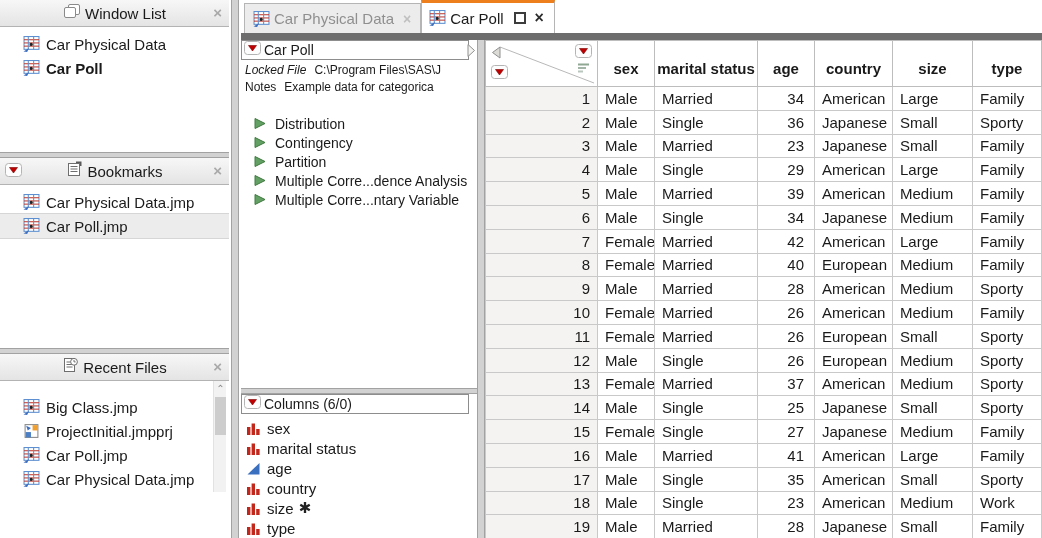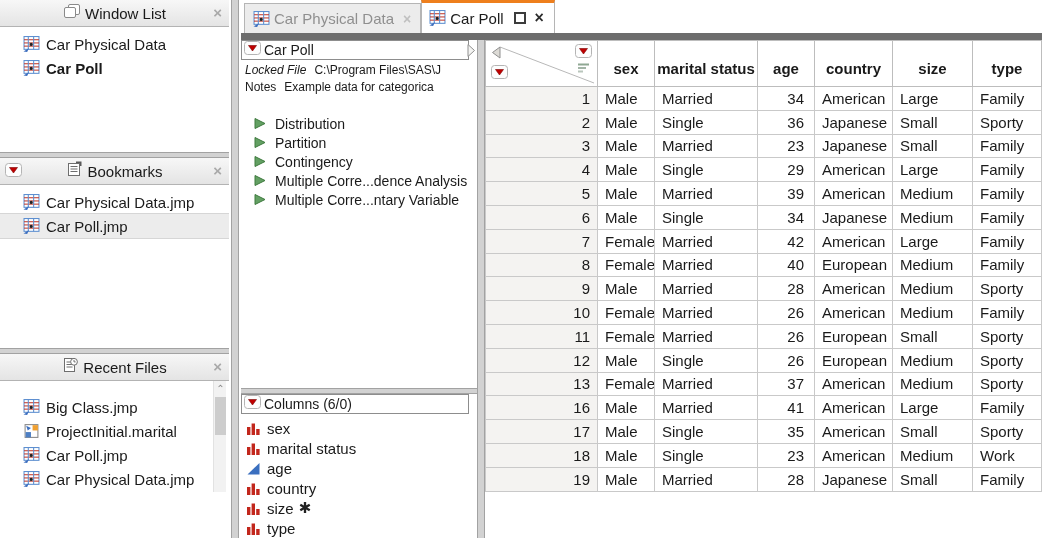--- a/index.html
+++ b/index.html
@@ -212,21 +212,21 @@
             <span>Big Class.jmp</span>
           </div>
 
           <div class="side-item">
             <span class="ico"><svg width="19" height="16" viewBox="0 0 17 15">
                 <rect x="2.5" y="1.5" width="12" height="12" fill="#fff" stroke="#8a8a8a"></rect>
                 <rect x="9.5" y="2" width="5" height="5" fill="#f0a030"></rect>
                 <rect x="3" y="8.5" width="5" height="5" fill="#4d7fc4"></rect>
                 <path d="M3.5,2.5 L8,4.8 L5,7 Z" fill="#3d6fbf"></path>
               </svg></span>
-            <span>ProjectInitial.marital</span>
+            <span>ProjectInitial.jmpprj</span>
           </div>
 
           <div class="side-item">
             <span class="ico"><svg width="19" height="16" viewBox="0 0 17 15">
                 <rect x="1.5" y="0.5" width="14" height="12" fill="#fff" stroke="#5e8fd0"></rect>
                 <line x1="1.5" y1="3.5" x2="15.5" y2="3.5" stroke="#c23b2e"></line>
                 <line x1="1.5" y1="6.5" x2="15.5" y2="6.5" stroke="#c23b2e"></line>
                 <line x1="1.5" y1="9.5" x2="15.5" y2="9.5" stroke="#c23b2e"></line>
                 <line x1="5.5" y1="0.5" x2="5.5" y2="12.5" stroke="#5e8fd0"></line>
                 <line x1="10.5" y1="0.5" x2="10.5" y2="12.5" stroke="#5e8fd0"></line>
@@ -371,28 +371,28 @@
               <span class="ico"><svg width="14" height="13" viewBox="0 0 13 13">
                   <path d="M1.5,1.5 L11.5,6.5 L1.5,11.5 Z" fill="#63a063" stroke="#3e7a3e"></path>
                 </svg></span>
               <span>Distribution</span>
             </div>
 
             <div class="analysis-item">
               <span class="ico"><svg width="14" height="13" viewBox="0 0 13 13">
                   <path d="M1.5,1.5 L11.5,6.5 L1.5,11.5 Z" fill="#63a063" stroke="#3e7a3e"></path>
                 </svg></span>
-              <span>Partition</span>
+              <span>Contingency</span>
             </div>
 
             <div class="analysis-item">
               <span class="ico"><svg width="14" height="13" viewBox="0 0 13 13">
                   <path d="M1.5,1.5 L11.5,6.5 L1.5,11.5 Z" fill="#63a063" stroke="#3e7a3e"></path>
                 </svg></span>
-              <span>Contingency</span>
+              <span>Partition</span>
             </div>
 
             <div class="analysis-item">
               <span class="ico"><svg width="14" height="13" viewBox="0 0 13 13">
                   <path d="M1.5,1.5 L11.5,6.5 L1.5,11.5 Z" fill="#63a063" stroke="#3e7a3e"></path>
                 </svg></span>
               <span>Multiple Corre...dence Analysis</span>
             </div>
 
             <div class="analysis-item">
@@ -655,21 +655,39 @@
               <tr>
                 <td class="rownum">13</td>
                 <td>Female</td>
                 <td>Married</td>
                 <td class="num">37</td>
                 <td>American</td>
                 <td>Medium</td>
                 <td>Sporty</td>
               </tr>
 
-
+              <tr>
+                <td class="rownum">14</td>
+                <td>Male</td>
+                <td>Single</td>
+                <td class="num">25</td>
+                <td>Japanese</td>
+                <td>Small</td>
+                <td>Sporty</td>
+              </tr>
+
+              <tr>
+                <td class="rownum">15</td>
+                <td>Female</td>
+                <td>Single</td>
+                <td class="num">27</td>
+                <td>Japanese</td>
+                <td>Medium</td>
+                <td>Family</td>
+              </tr>
 
               <tr>
                 <td class="rownum">16</td>
                 <td>Male</td>
                 <td>Married</td>
                 <td class="num">41</td>
                 <td>American</td>
                 <td>Large</td>
                 <td>Family</td>
               </tr>

